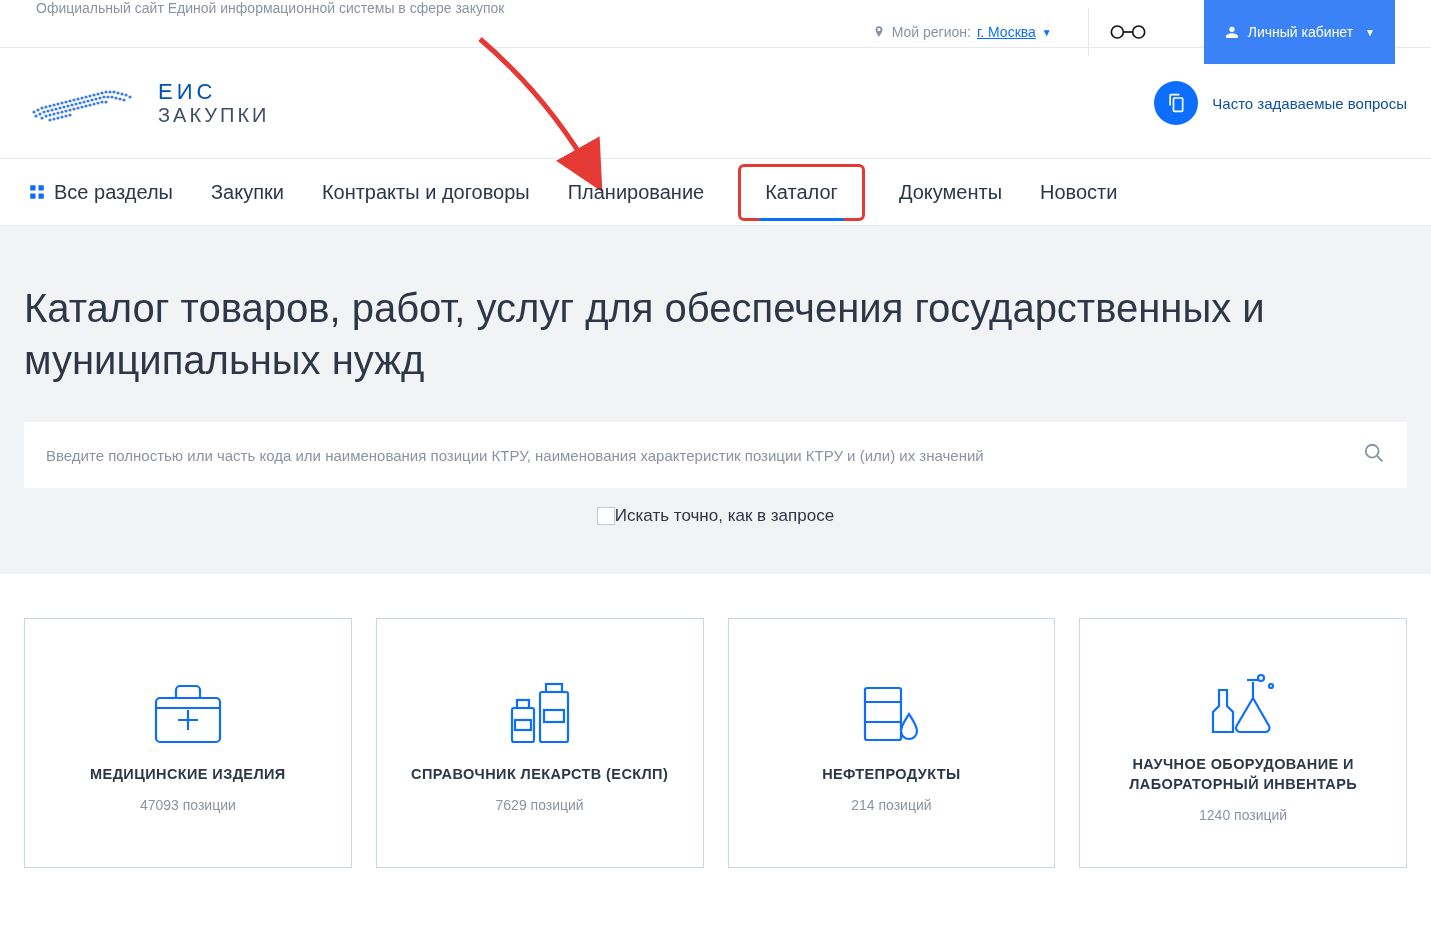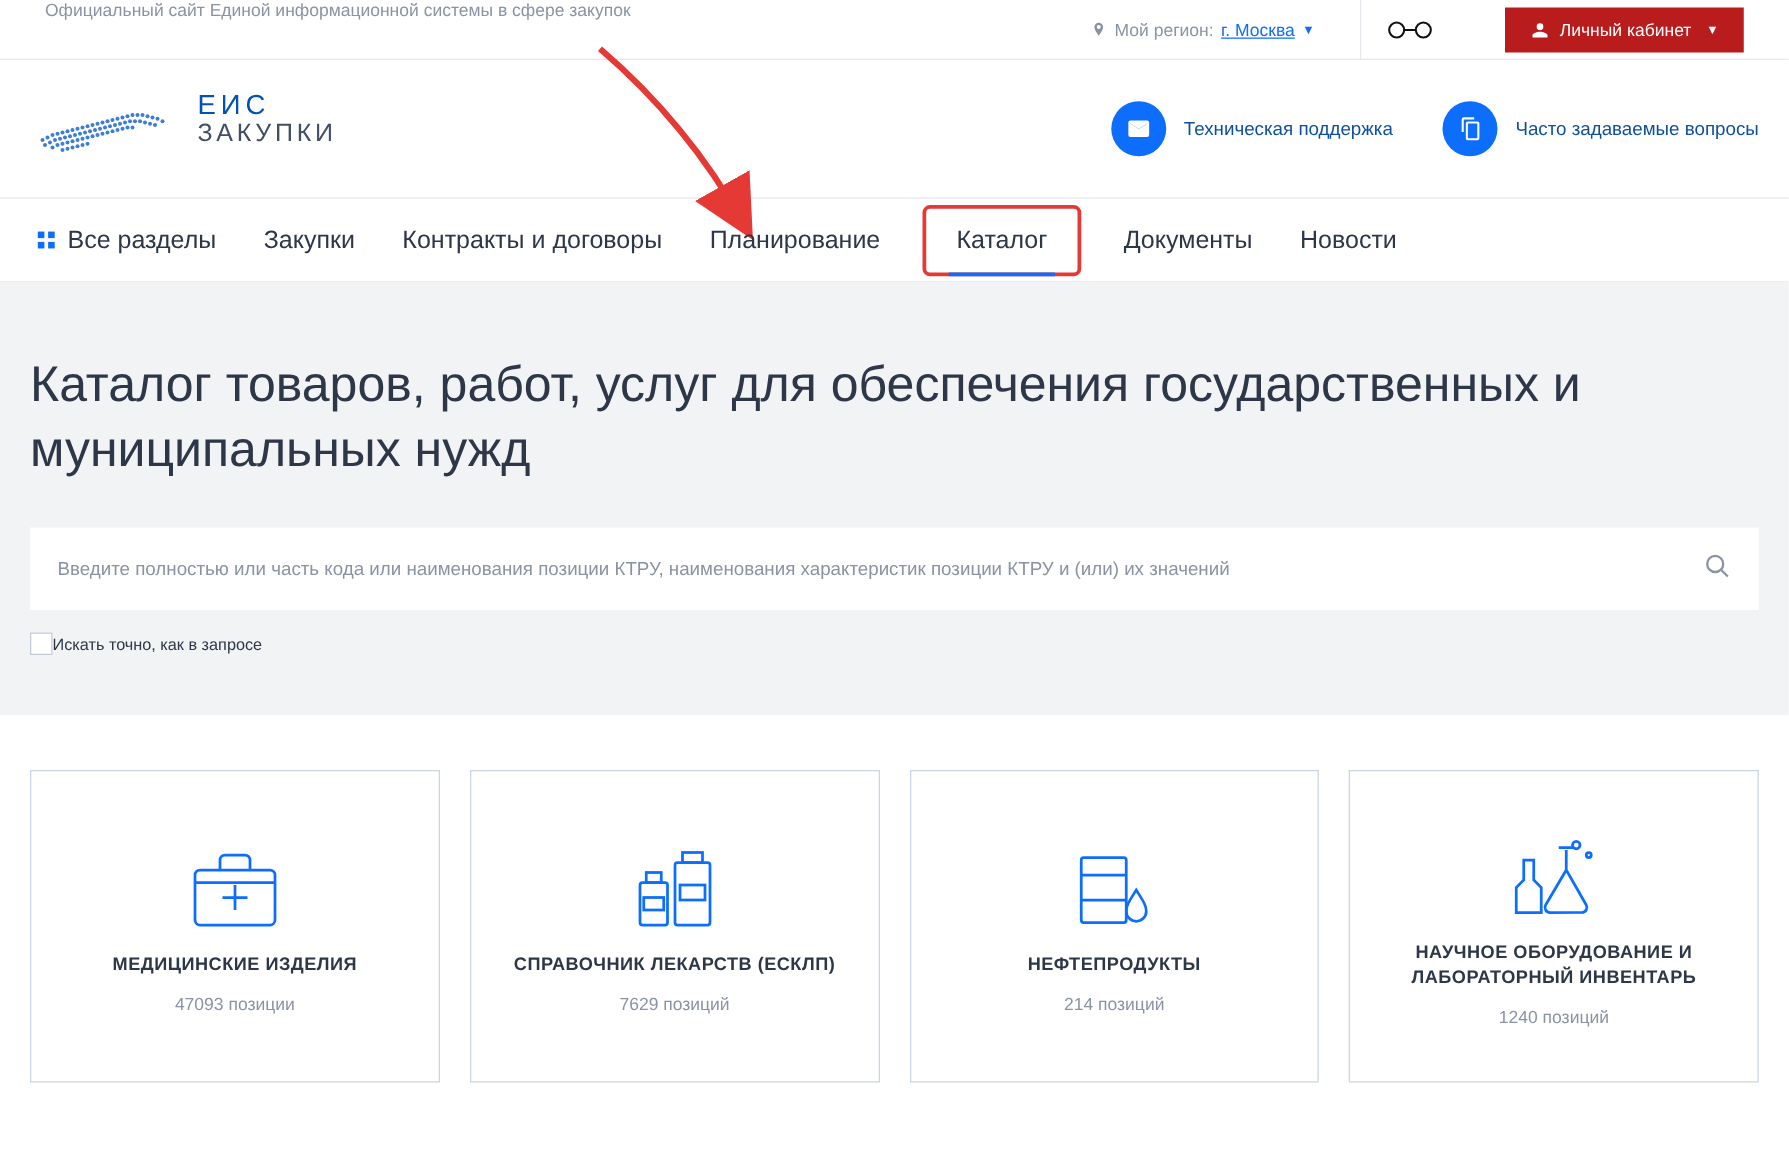--- a/index.html
+++ b/index.html
@@ -7,27 +7,27 @@
 
   
   .topbar { display: flex; align-items: flex-start; height: 48px; border-bottom: 1px solid #e5e8ed; padding: 0 36px; }
   .topbar-left { color: #8a93a3; font-size: 14px; }
   .topbar-right { margin-left: auto; display: flex; align-items: center; gap: 36px; }
   .region-wrap { display: flex; align-items: center; gap: 6px; font-size: 14px; cursor: pointer; }
   .region-label { color: #8a93a3; }
   .region-value { color: #0d6efd; font-weight: 500; text-decoration: underline; }
   .chev { color: #0d6efd; font-size: 10px; }
   .acc-btn { display: flex; align-items: center; justify-content: center; width: 80px; height: 48px; border-left: 1px solid #e5e8ed; cursor: pointer; color: #111; }
-  .lk-btn { display: flex; align-items: center; gap: 8px; height: 36px; padding: 0 20px; background: #b91c1c; color: #fff; font-size: 14px; cursor: pointer; }
+  .lk-btn { display: flex; align-items: center; gap: 8px; height: 64px; padding: 0 20px; background: #3b82f6; color: #fff; font-size: 14px; cursor: pointer; }
   .lk-btn svg { fill: #fff; }
   .lk-chev { font-size: 10px; margin-left: 4px; }
 
   
   .header { display: flex; align-items: center; padding: 24px; gap: 20px; }
-  .logo { display: flex; gap: 14px; cursor: pointer; }
+  .logo { display: flex; align-items: center; gap: 14px; cursor: pointer; }
   .logo-text { display: flex; flex-direction: column; line-height: 1.1; }
   .logo-text .eis { color: #0052b4; font-size: 22px; letter-spacing: 4px; font-weight: 500; }
   .logo-text .zak { color: #414e63; font-size: 20px; letter-spacing: 3px; }
   .header-links { margin-left: auto; display: flex; gap: 40px; }
   .hlink { display: flex; align-items: center; gap: 14px; cursor: pointer; }
   .circ-icon { width: 44px; height: 44px; border-radius: 50%; background: #0d6efd; display: flex; align-items: center; justify-content: center; }
   .circ-icon svg { fill: #fff; }
   .hlink-text { color: #0d4f9e; font-size: 15px; }
 
   
@@ -40,21 +40,21 @@
   .arrow-annotation { position: absolute; left: 460px; top: -130px; pointer-events: none; }
 
   
   .hero { background: #f2f3f4; padding: 56px 24px 48px; }
   .hero h1 { font-size: 40px; font-weight: 400; color: #2d3748; line-height: 1.3; }
   .search-shell { margin-top: 36px; }
   .search-box { display: flex; align-items: center; background: #fff; height: 66px; padding: 0 22px; }
   .search-input { flex: 1; border: none; outline: none; font-size: 15px; color: #333; background: transparent; }
   .search-input::placeholder { color: #8a93a3; }
   .search-icon { color: #8a93a3; cursor: pointer; }
-  .exact-row { display: flex; justify-content: flex-start; align-items: center; gap: 0; margin-top: 18px; font-size: 13px; color: #2d3748; }
+  .exact-row { display: flex; justify-content: center; align-items: center; gap: 0; margin-top: 18px; font-size: 17px; color: #2d3748; }
   .cb { width: 18px; height: 18px; border: 1px solid #c2c9d4; background: #fff; cursor: pointer; }
 
   
   .cards { display: grid; grid-template-columns: repeat(4, 1fr); gap: 24px; padding: 44px 24px; }
   .card { border: 1px solid #c9d4e4; min-height: 250px; display: flex; flex-direction: column; align-items: center; justify-content: center; gap: 12px; padding: 30px 18px; cursor: pointer; }
   .card-icon { height: 80px; display: flex; align-items: center; justify-content: center; }
   .card-icon svg { stroke: #0d6efd; fill: none; stroke-width: 2.2; }
   .card-title { text-align: center; font-size: 14.5px; font-weight: 700; letter-spacing: 0.4px; color: #2d3748; line-height: 1.35; }
   .card-sub { font-size: 14px; color: #8a93a3; }
 </style>
@@ -169,28 +169,20 @@
     </svg>
     <div class="logo-text">
       <span class="eis">ЕИС</span>
       <span class="zak">ЗАКУПКИ</span>
     </div>
   </div>
   <div class="header-links">
     <div class="hlink">
       <div class="circ-icon">
         <svg width="20" height="20" viewBox="0 0 24 24">
-            <path d="M4 4h16a2 2 0 0 1 2 2v12a2 2 0 0 1-2 2H4a2 2 0 0 1-2-2V6a2 2 0 0 1 2-2zm0 3v.3l8 5 8-5V7l-8 5z"></path>
-          </svg>
-      </div>
-      <span class="hlink-text">Техническая поддержка</span>
-    </div>
-    <div class="hlink">
-      <div class="circ-icon">
-        <svg width="20" height="20" viewBox="0 0 24 24">
             <path d="M16 1H6a2 2 0 0 0-2 2v12h2V3h10zm3 4H10a2 2 0 0 0-2 2v14a2 2 0 0 0 2 2h9a2 2 0 0 0 2-2V7a2 2 0 0 0-2-2zm0 16H10V7h9z"></path>
           </svg>
       </div>
       <span class="hlink-text">Часто задаваемые вопросы</span>
     </div>
   </div>
 </div>
 
 <div class="nav-wrap">
   <div class="nav">

